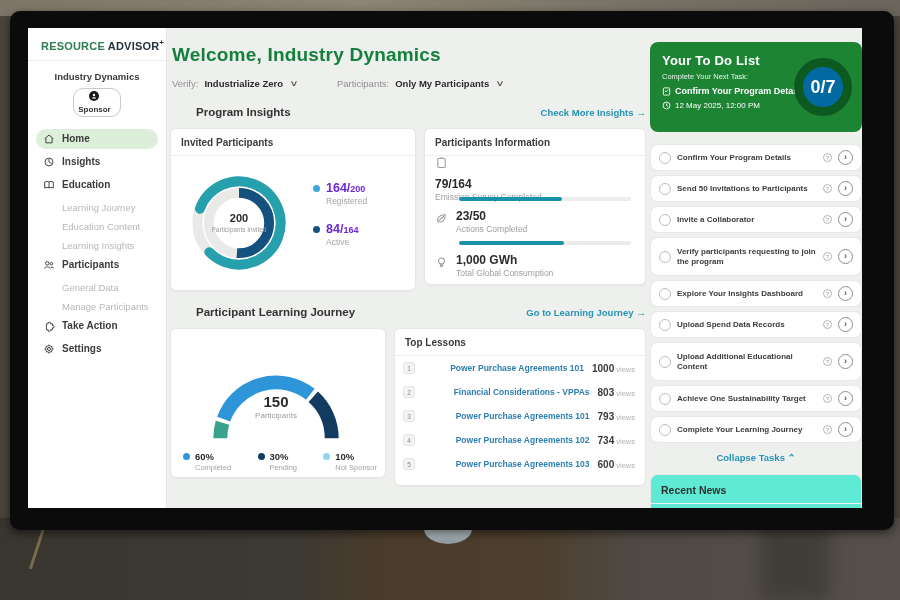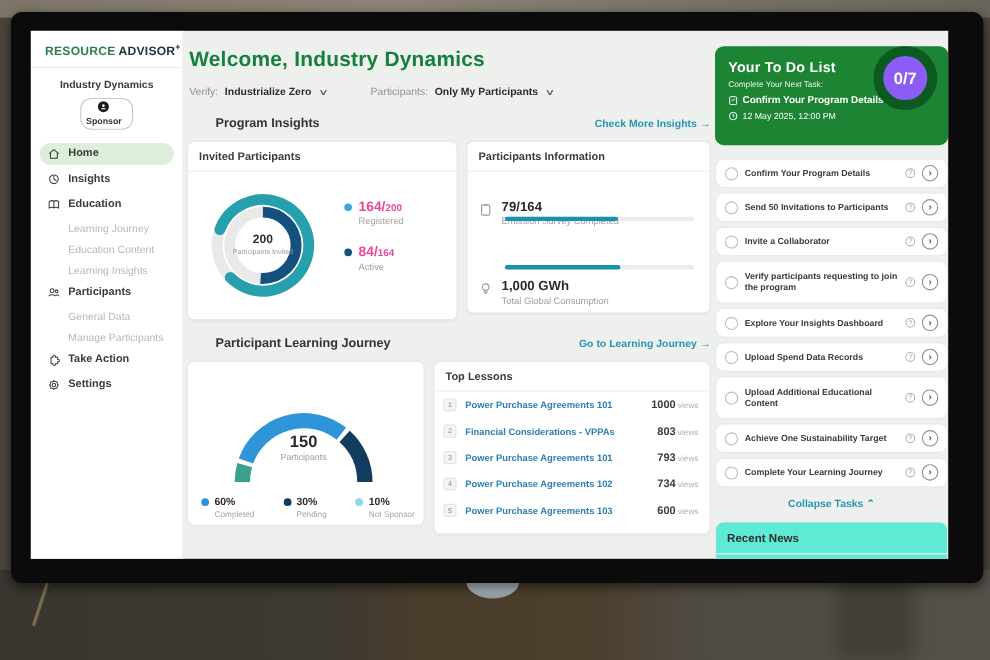--- a/index.html
+++ b/index.html
@@ -53,21 +53,21 @@
   .card-hd { padding:8px 10px 7px; font-size:10px; font-weight:800; color:#3b3b3b; border-bottom:1px solid #eeeeec; }
 
   
   .donut-wrap { position:absolute; left:16px; top:42px; width:104px; height:104px; }
   .donut-center { position:absolute; left:0; top:0; width:104px; height:104px; display:flex; flex-direction:column; align-items:center; justify-content:center; text-align:center; }
   .donut-center .dc-v { font-size:11px; font-weight:800; color:#2b2b2b; }
   .donut-center .dc-l { font-size:6.5px; color:#9b9b9b; width:56px; line-height:1.25; margin-top:2px; }
   .dlegend { position:absolute; left:142px; top:52px; }
   .dleg-item { display:flex; gap:6px; margin-bottom:16px; }
   .dot { width:7px; height:7px; border-radius:50%; margin-top:4px; flex:0 0 auto; }
-  .dleg-v { font-size:12.5px; font-weight:800; color:#ec4899; }
+  .dleg-v { font-size:12.5px; font-weight:800; color:#6d28d9; }
   .dleg-v .tot { font-size:9px; }
   .dleg-l { font-size:8.5px; color:#a3a3a3; margin-top:1px; }
 
   
   .stat { position:absolute; left:10px; right:12px; display:flex; gap:8px; }
   .stat-ic { width:13px; height:13px; margin-top:3px; flex:0 0 auto; }
   .stat-v { font-size:12px; font-weight:800; color:#2b2b2b; }
   .stat-l { font-size:8.5px; color:#9d9d9d; margin-top:1px; }
   .pbar { position:absolute; left:34px; right:14px; height:4px; border-radius:2px; background:#ececec; }
   .pbar-f { height:4px; border-radius:2px; background:#1992ad; }
@@ -76,38 +76,38 @@
   .gauge-wrap { position:absolute; left:30px; top:34px; width:150px; height:82px; }
   .gauge-center { position:absolute; left:0; top:30px; width:150px; text-align:center; }
   .gauge-center .gc-v { font-size:15px; font-weight:800; color:#2b2b2b; }
   .gauge-center .gc-l { font-size:8px; color:#9b9b9b; margin-top:1px; }
   .gleg { position:absolute; left:12px; right:8px; top:122px; display:flex; justify-content:space-between; }
   .gleg-item { display:flex; gap:5px; }
   .gleg-v { font-size:9.5px; font-weight:800; color:#2b2b2b; }
   .gleg-l { font-size:7.5px; color:#a3a3a3; margin-top:1px; }
 
   
-  .lesson { display:flex; align-items:center; gap:8px; padding:6px 10px 6px 8px; }
+  .lesson { display:flex; align-items:center; gap:8px; padding:6px 10px 6px 8px;text-align:right; }
   .lrank { width:12px; height:12px; border-radius:3px; background:#f4f4f2; border:1px solid #e3e3e0; font-size:6.5px; color:#8b8b8b;
     display:flex; align-items:center; justify-content:center; flex:0 0 auto; }
   .ltitle { font-size:8.5px; font-weight:700; color:#2c7fb0; flex:1 1 auto; cursor:pointer; }
   .lviews { font-size:10px; font-weight:800; color:#3a3a3a; white-space:nowrap; }
   .lviews .sfx { font-size:7.5px; font-weight:400; color:#b0b0b0; margin-left:2px; }
 
   
   .right { position:absolute; left:622px; top:0; width:212px; height:100%; }
   .todo-hero { position:absolute; left:0; top:14px; width:212px; height:90px; background:#1d8434; border-radius:8px; padding:11px 12px; color:#fff; }
   .th-title { font-size:13px; font-weight:800; letter-spacing:.2px; }
   .th-sub { font-size:7.5px; margin-top:4px; opacity:.9; }
   .th-task { display:flex; align-items:center; gap:4px; font-size:9px; font-weight:700; margin-top:5px; }
   .th-date { display:flex; align-items:center; gap:4px; font-size:8px; margin-top:5px; }
   .th-task svg,.th-date svg { width:9px; height:9px; flex:0 0 auto; }
-  .ring { position:absolute; right:10px; top:0; width:58px; height:58px; border-radius:50%;
-    border:9px solid #0d5a21; background:#8b5cf6; display:flex; align-items:center; justify-content:center;
-    font-size:15px; font-weight:800; color:#fff; }
+  .ring { position:absolute; right:10px; top:16px; width:58px; height:58px; border-radius:50%;
+    border:9px solid #0d5a21; background:#0369a1; display:flex; align-items:center; justify-content:center;
+    font-size:18px; font-weight:800; color:#fff; }
   .tasks { position:absolute; left:0; top:116px; width:212px; }
   .task { display:flex; align-items:center; gap:6px; background:#fff; border:1px solid #e8e8e6; border-radius:8px;
     padding:0 8px; height:27px; margin-bottom:4px; cursor:pointer; }
   .task.tall { height:39px; }
   .tcheck { width:12px; height:12px; border-radius:50%; border:1.5px solid #bdbdbd; flex:0 0 auto; cursor:pointer; }
   .tlabel { flex:1 1 auto; font-size:8px; font-weight:700; color:#3c3c3c; line-height:1.25; }
   .tinfo { width:9px; height:9px; border-radius:50%; border:1px solid #b5b5b5; color:#9a9a9a; font-size:6px;
     display:flex; align-items:center; justify-content:center; flex:0 0 auto; cursor:pointer; }
   .tgo { width:15px; height:15px; border-radius:50%; border:1.5px solid #8f8f8f; color:#555; font-size:9px; font-weight:700;
     display:flex; align-items:center; justify-content:center; flex:0 0 auto; cursor:pointer; padding-bottom:1px; }
@@ -239,33 +239,43 @@
               <span>
                 <div class="dleg-v"><span>84/</span><span class="tot">164</span></div>
                 <div class="dleg-l">Active</div>
               </span>
             </div>
           </div>
         </div>
 
         <div class="card" style="left:254px; top:100px; width:222px; height:157px;">
           <div class="card-hd">Participants Information</div>
-          <div class="stat" style="top:52px;">
+          <div class="stat" style="top:24px;flex-direction:column;">
             <svg class="stat-ic" viewBox="0 0 14 14" fill="none" stroke="#9a9a9a" stroke-width="1.1">
                 <rect x="3" y="2.4" width="8" height="10" rx="1.4"></rect>
                 <path d="M5.4 2.4 h3.2"></path>
               </svg>
             <span>
               <div class="stat-v">79/164</div>
               <div class="stat-l">Emission Survey Completed</div>
             </span>
           </div>
           <div class="pbar" style="top:68px;">
               <div class="pbar-f" style="width:60%;"></div>
             </div>
+          <div class="stat" style="top:80px;">
+            <svg class="stat-ic" viewBox="0 0 14 14" fill="none" stroke="#9a9a9a" stroke-width="1.1">
+                <path d="M3 10.5 C2 6 5 2.8 11 3 C11.2 8.5 8 11.5 3 10.5 Z"></path>
+                <path d="M4.2 9.4 C6 7.4 8 5.6 9.8 4.6"></path>
+              </svg>
+            <span>
+              <div class="stat-v">23/50</div>
+              <div class="stat-l">Actions Completed</div>
+            </span>
+          </div>
           <div class="pbar" style="top:112px;">
               <div class="pbar-f" style="width:61%;"></div>
             </div>
           <div class="stat" style="top:124px;">
             <svg class="stat-ic" viewBox="0 0 14 14" fill="none" stroke="#9a9a9a" stroke-width="1.1">
                 <circle cx="7" cy="5.4" r="3.2"></circle>
                 <path d="M5.8 8.6 V10.4 H8.2 V8.6 M6 11.6 H8"></path>
               </svg>
             <span>
               <div class="stat-v">1,000 GWh</div>

